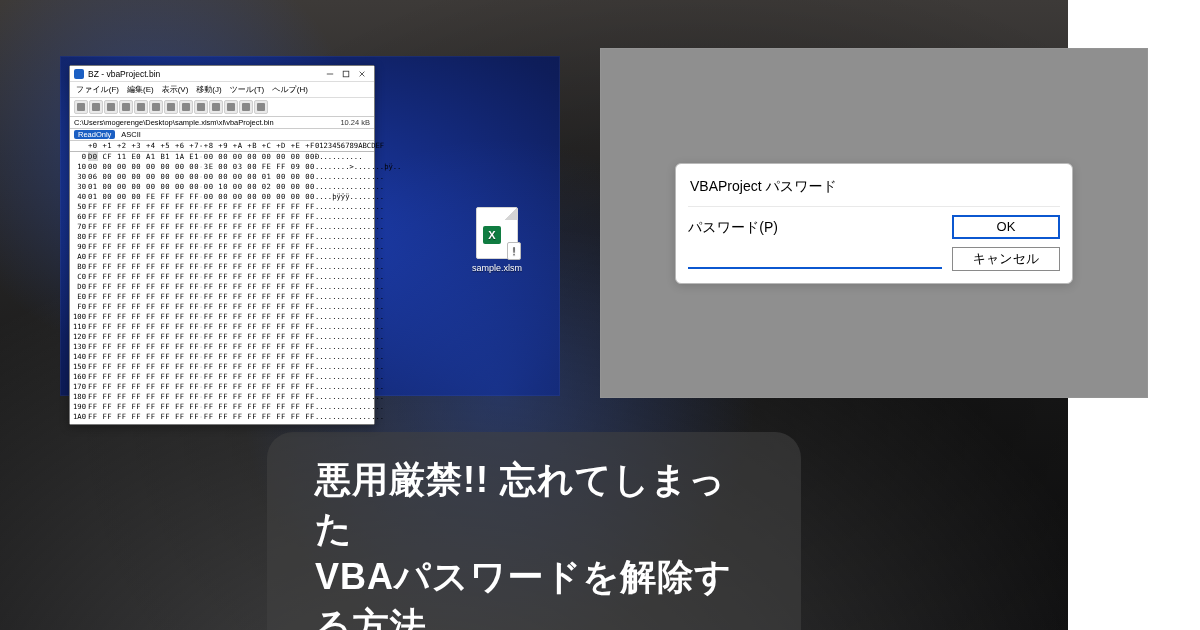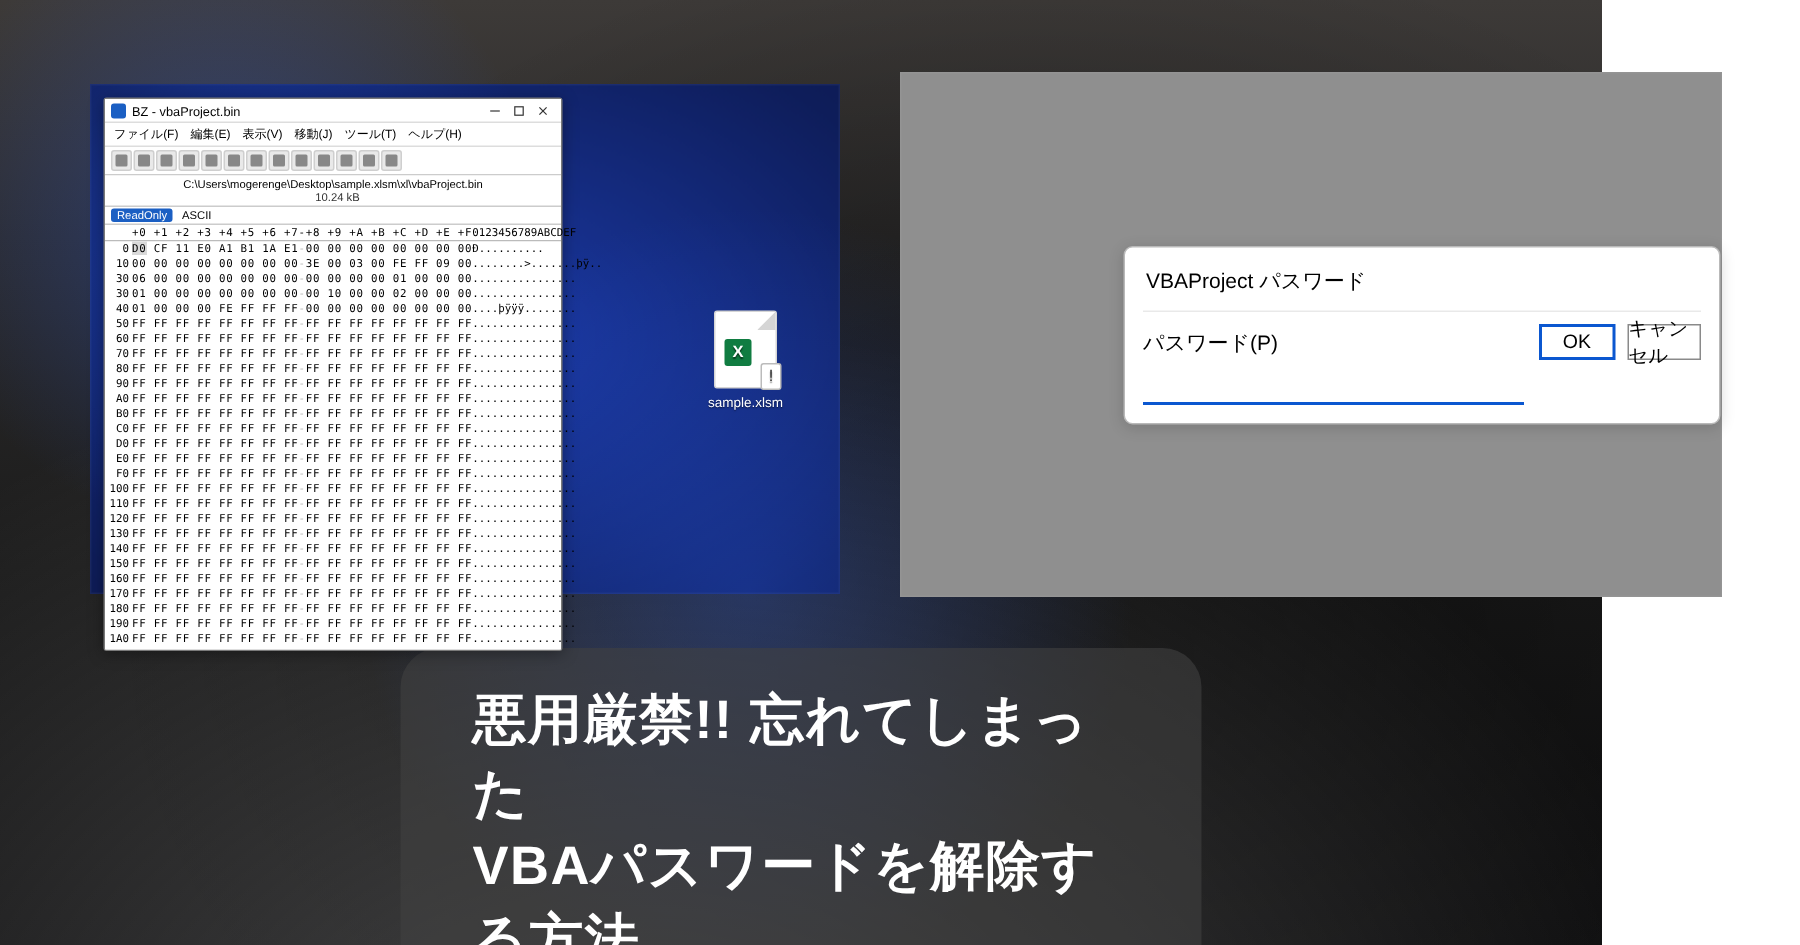--- a/index.html
+++ b/index.html
@@ -48,21 +48,21 @@
     display:flex; gap:8px; padding:2px 6px; font-size:8px; color:#000;
     border-bottom:1px solid #ddd; background:#fff;text-align:right;
   }
   .hex-toolbar {
     display:flex; gap:1px; padding:2px 4px; background:#fff; border-bottom:1px solid #ccc;
   }
   .tbtn { width:14px; height:14px; background:#e9e9e9; border:1px solid #cfcfcf; border-radius:2px; display:flex; align-items:center; justify-content:center; }
   .tbtn span{ display:block; width:8px; height:8px; background:#888; border-radius:1px; }
   .hex-pathbar {
     display:flex; align-items:center; padding:1px 4px; font-size:7.5px; color:#000;
-    background:#fff; border-bottom:1px solid #ccc;flex-direction:column;
+    background:#fff; border-bottom:1px solid #ccc;
   }
   .hex-path { flex:1 1 auto; overflow:hidden; white-space:nowrap; }
   .hex-size { flex:none; margin-left:6px; color:#333; }
   .hex-statusright {
     display:flex; justify-content:flex-start; gap:6px; padding:1px 4px; font-size:7.5px;
     background:#fff; border-bottom:1px solid #ccc;
   }
   .bluechip { background:#1b5fc3; color:#fff; padding:0 4px; border-radius:2px; }
   .hex-header {
     display:flex; font-family:Consolas,monospace; font-size:7.2px; line-height:10px;
@@ -102,42 +102,42 @@
   .warn-badge{
     position:absolute; right:-4px; bottom:-2px; width:14px; height:18px; background:#fff;
     border:1px solid #bbb; border-radius:2px; display:flex; align-items:center; justify-content:center;
     font-size:11px; color:#333;
   }
 
   
   .vba-shell{
     position:absolute; left:600px; top:48px; width:548px; height:350px;
     background:#8f8f8f;
-    display:flex; align-items:center; justify-content:flex-end;
+    display:flex; align-items:center; justify-content:center;
     border:1px solid rgba(255,255,255,0.05);
   }
   .vba-dialog{
     width:398px; background:#fff; border:1px solid #b9b9b9; border-radius:6px;
     padding:10px 12px 12px;
     box-shadow:0 2px 10px rgba(0,0,0,.15);
   }
   .vba-title{
     font-size:14px; padding:4px 2px 10px; border-bottom:1px solid #e9e9e9;
   }
   .vba-body{
     display:flex; gap:10px; padding-top:12px;
   }
   .vba-left{ flex:1 1 auto; }
   .vba-label{ font-size:14px; margin-bottom:8px; }
   .vba-input{
     width:100%; height:24px; border:none; border-bottom:2px solid #0b57d0;
     outline:none; font-size:14px; padding:0 2px;
     background:#fff;
   }
-  .vba-buttons{ flex:none; width:108px; display:flex; flex-direction:row; gap:8px; margin-top:-4px;}
+  .vba-buttons{ flex:none; width:108px; display:flex; flex-direction:column; gap:8px; margin-top:-4px;}
   .vba-btn{
     width:100%; height:24px; background:#fff; border:1px solid #8a8a8a;
     font-size:13px; display:flex; align-items:center; justify-content:center;
     cursor:pointer; user-select:none;
   }
   .vba-btn.primary{ border:2px solid #0b57d0; font-weight:500; }
 
   
   .headline{
     position:absolute; left:50%; transform:translateX(-50%);

